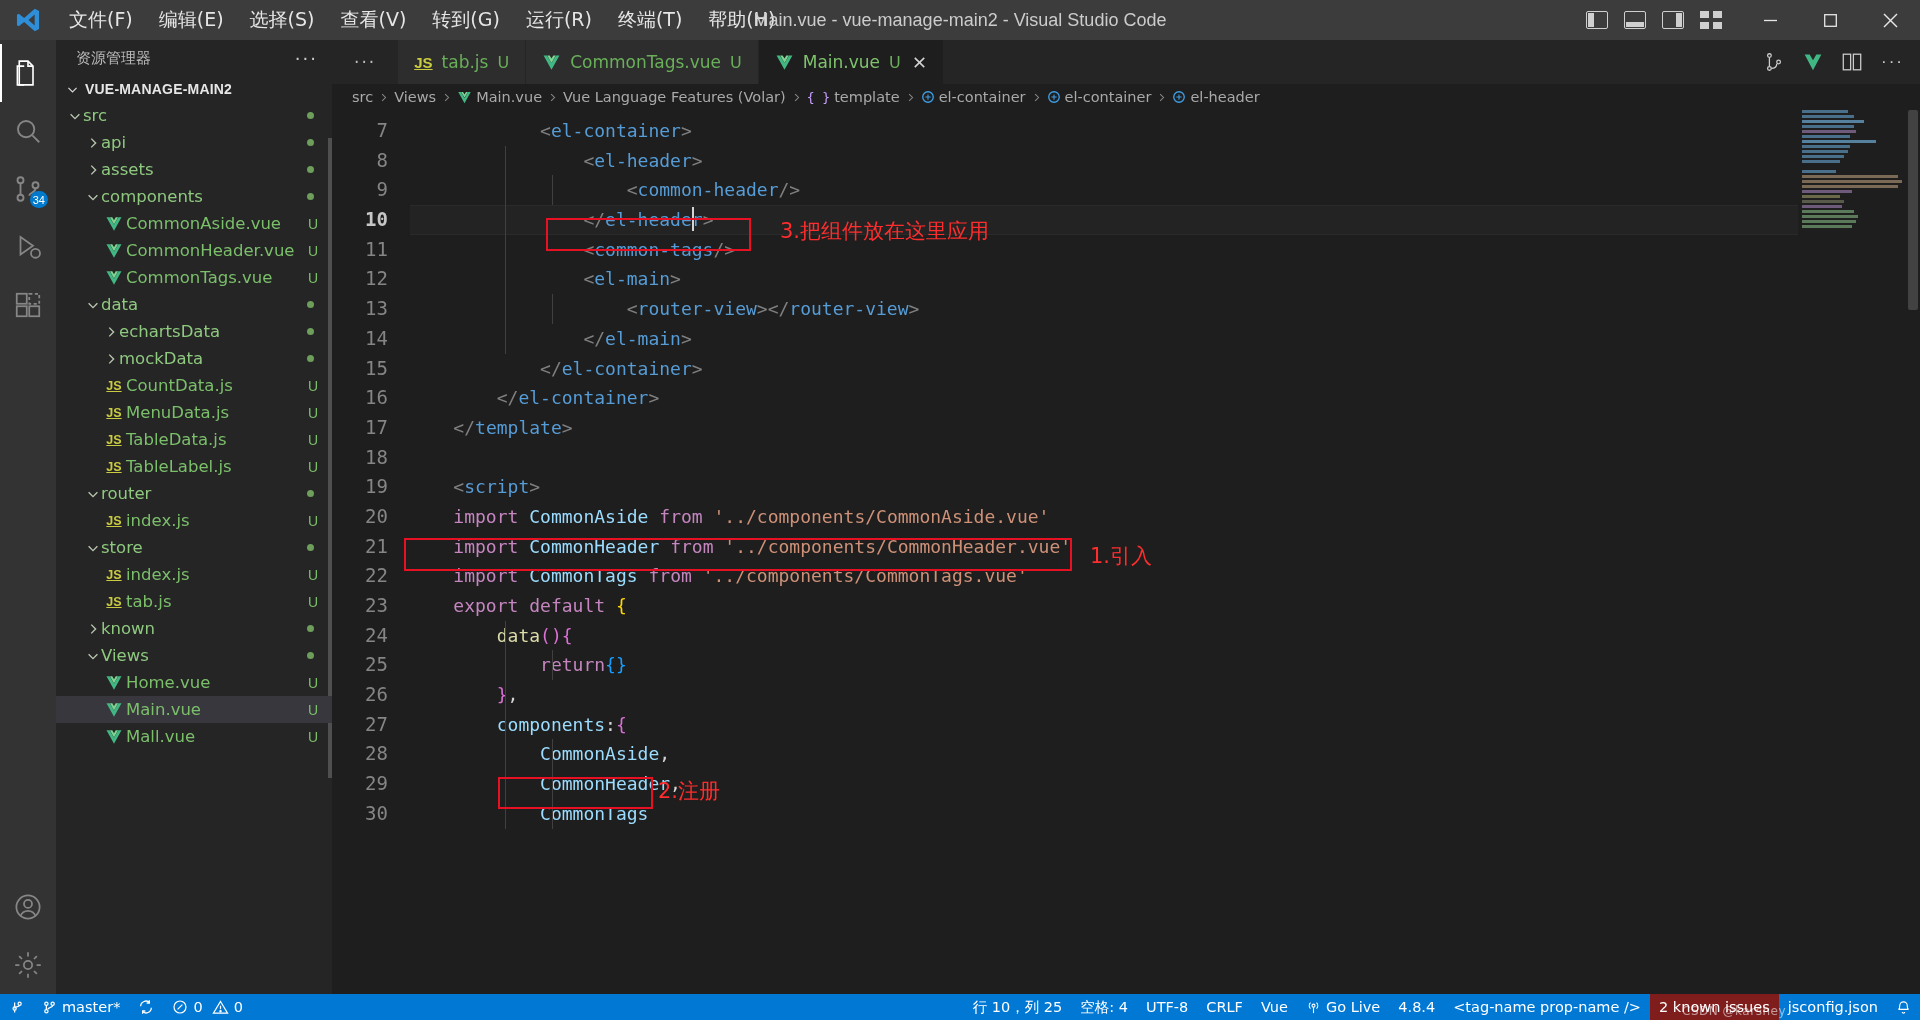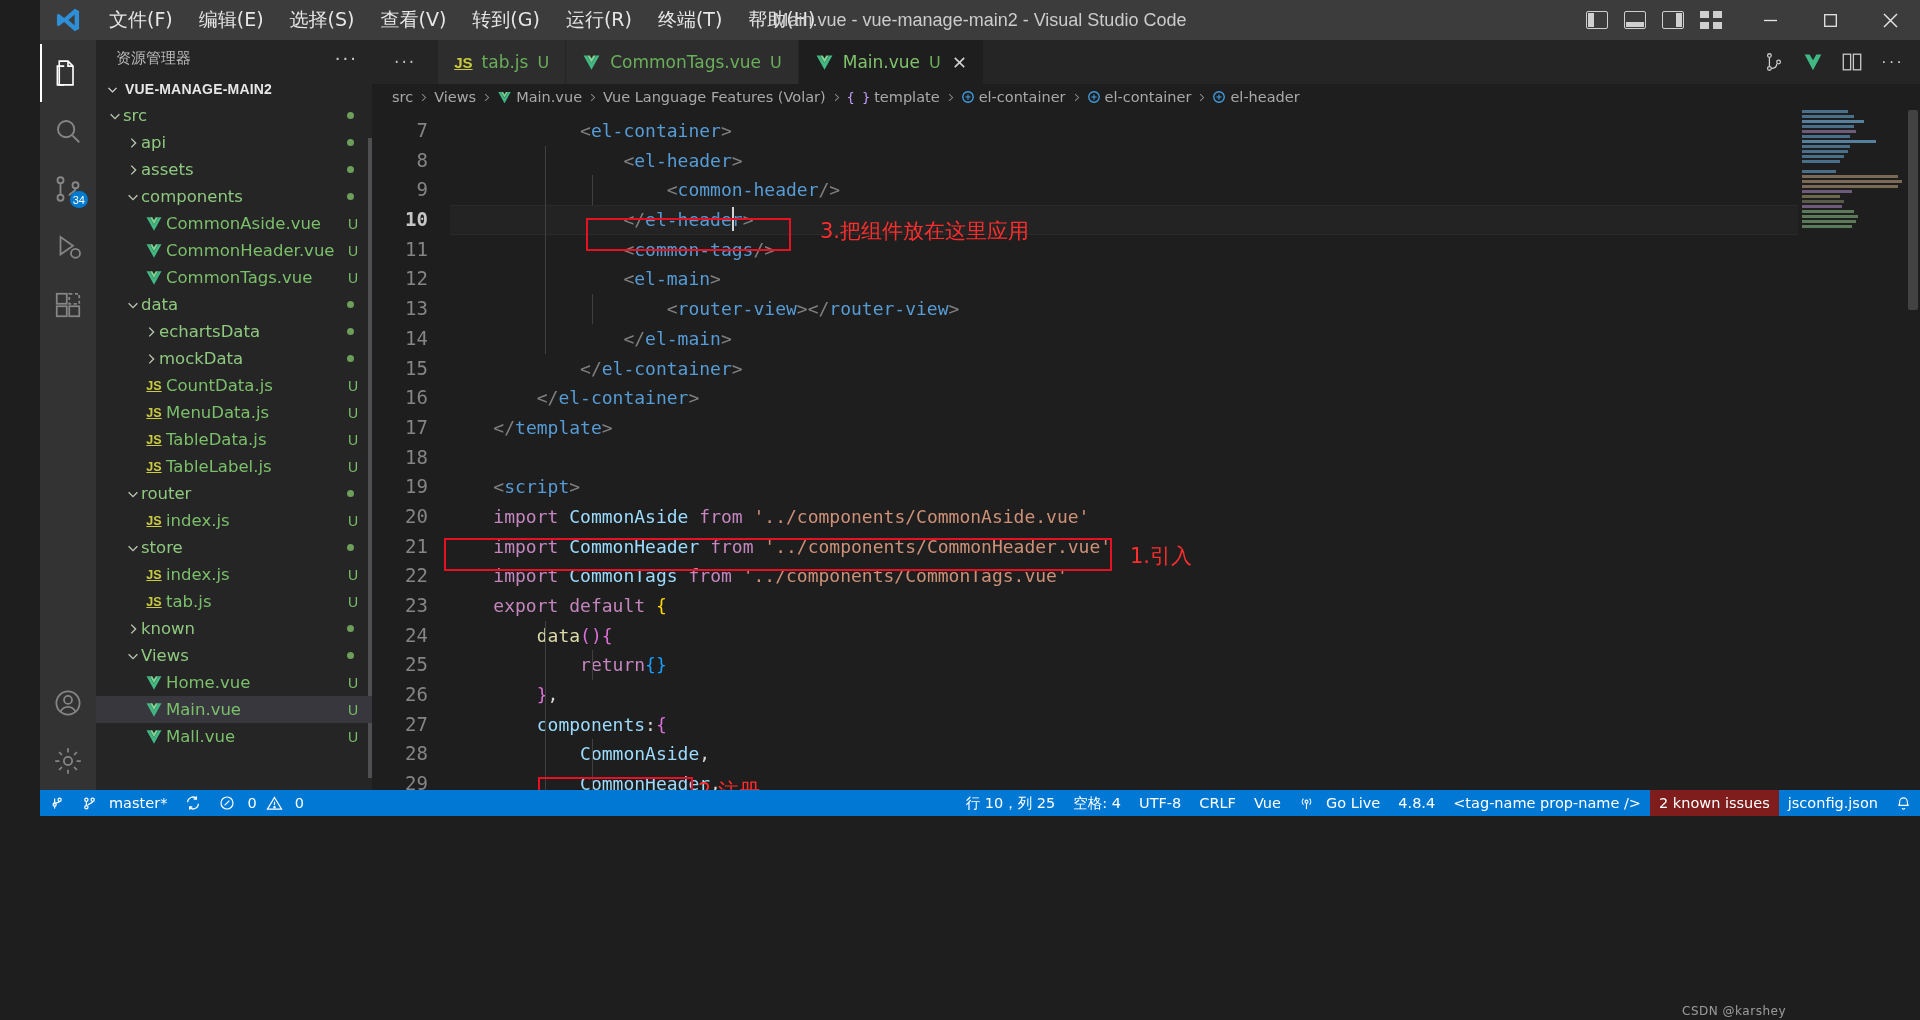--- a/index.html
+++ b/index.html
@@ -3,21 +3,21 @@
 <meta charset="utf-8">
 <style>
   * { box-sizing: border-box; margin: 0; padding: 0; }
   html, body {
     width: 1920px; height: 1020px; overflow: hidden;
     background: #1e1e1e;
     font-family: "Liberation Sans", "DejaVu Sans", sans-serif;
     color: #cccccc;
     -webkit-font-smoothing: antialiased;
   }
-  .app { width: 1920px; height: 816px; display: flex; flex-direction: column; padding-left: 40px; }
+  .app { width: 1920px; height: 1020px; display: flex; flex-direction: column; }
 
   
   .titlebar {
     height: 40px; background: #3c3c3c; display: flex; align-items: center;
     flex: none; position: relative; color: #cccccc;
   }
   .vscode-logo { width: 56px; display: flex; align-items: center; justify-content: center; }
   .menus { display: flex; align-items: center; gap: 0px; }
   .menu-item {
     font-size: 19px; padding: 4px 13px; color: #e6e6e6; white-space: nowrap;
@@ -163,21 +163,21 @@
   }
   .edge-scroll .thumb { position: absolute; right: 2px; width: 10px; background: #424242; border-radius: 2px; }
 
   
   .statusbar {
     height: 26px; background: #0078d4; flex: none; display: flex; align-items: center;
     color: #ffffff; font-size: 14.5px; font-family: "DejaVu Sans", sans-serif;
   }
   .sb-l { display: flex; align-items: center; }
   .sb-r { margin-left: auto; display: flex; align-items: center; }
-  .si { display: flex; align-items: center; gap: 12px; padding: 0 9px; height: 26px; white-space: nowrap; }
+  .si { display: flex; align-items: center; gap: 5px; padding: 0 9px; height: 26px; white-space: nowrap; }
   .si.warn { background: #7f1d1d; }
   .watermark {
     position: absolute; right: 134px; bottom: 2px; font-size: 12px;
     color: rgba(255,255,255,.55); letter-spacing: .5px;
   }
   svg { display: block; }
 </style>
 </head>
 <body>
 

